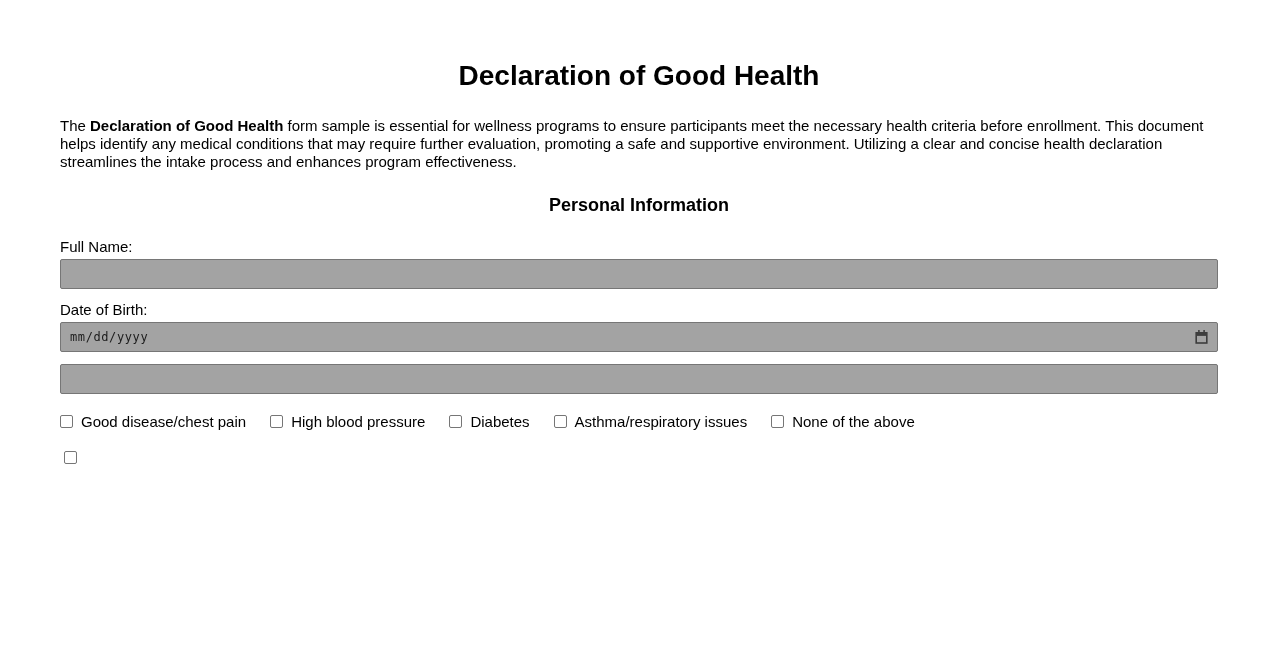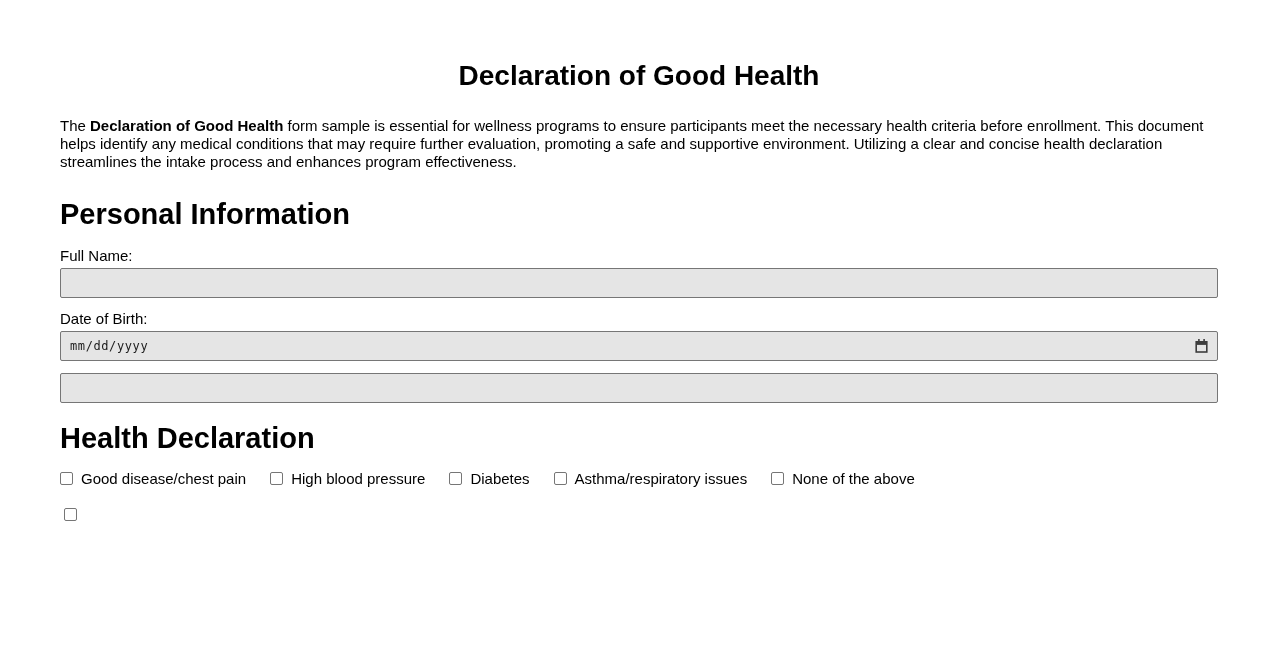--- a/index.html
+++ b/index.html
@@ -22,24 +22,25 @@
     text-align: center;
     line-height: 32px;
     margin: 60px 0 0 0;
   }
   p.intro {
     font-size: 15px;
     line-height: 18px;
     margin: 25px 0 0 0;
   }
   h2.section-heading {
-    font-size: 29px;
+    font-size: 18px;
     font-weight: bold;
     line-height: 26px;
-    margin: 30px 0 0 0;
+    margin: 21px 0 0 0;
+    text-align: center;
   }
   h2.section-heading.second {
     margin-top: 22px;
   }
   .field {
     margin-top: 12px;
   }
   h2 + .field {
     margin-top: 20px;
   }
@@ -49,21 +50,21 @@
     line-height: 18px;
     margin-bottom: 3px;
   }
   .text-input {
     display: block;
     width: 100%;
     height: 30px;
     box-sizing: border-box;
     border: 1px solid #767676;
     border-radius: 2px;
-    background: #e5e5e5;
+    background: #a3a3a3;
     font-family: "Liberation Sans", sans-serif;
     font-size: 15px;
     padding: 0 8px;
     outline: none;
   }
   .date-input {
     display: flex;
     align-items: center;
     justify-content: space-between;
     padding: 0 9px;
@@ -157,21 +158,20 @@
           <rect x="8.3" y="0" width="1.6" height="3" fill="#3d3d3d"></rect>
         </svg>
       </span>
     </div>
   </div>
 
   <div class="field">
     <input type="text" class="text-input" value="" style="">
   </div>
 
-  <h2 class="section-heading second">Health Declaration</h2>
 
 
   <div class="checkbox-row">
     <label class="checkbox-item">
       <span class="cb"></span>
       <span>Good disease/chest pain</span>
     </label>
     <label class="checkbox-item">
       <span class="cb"></span>
       <span>High blood pressure</span>

